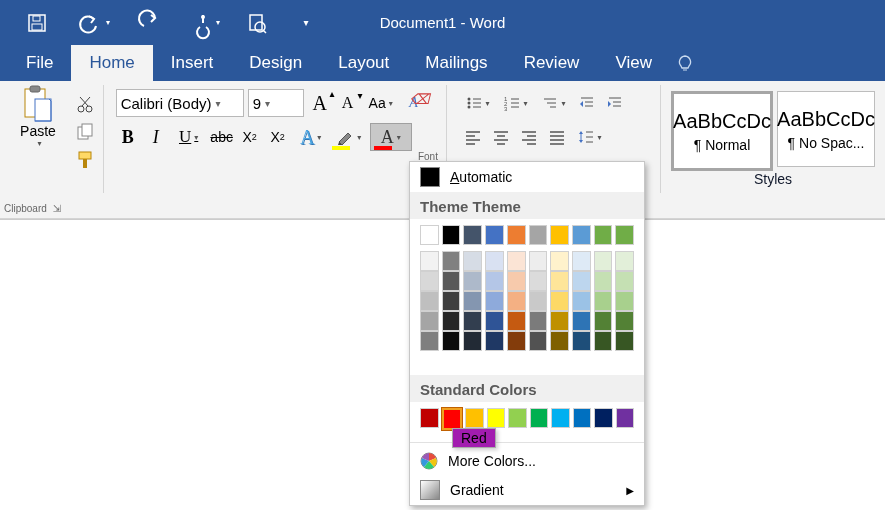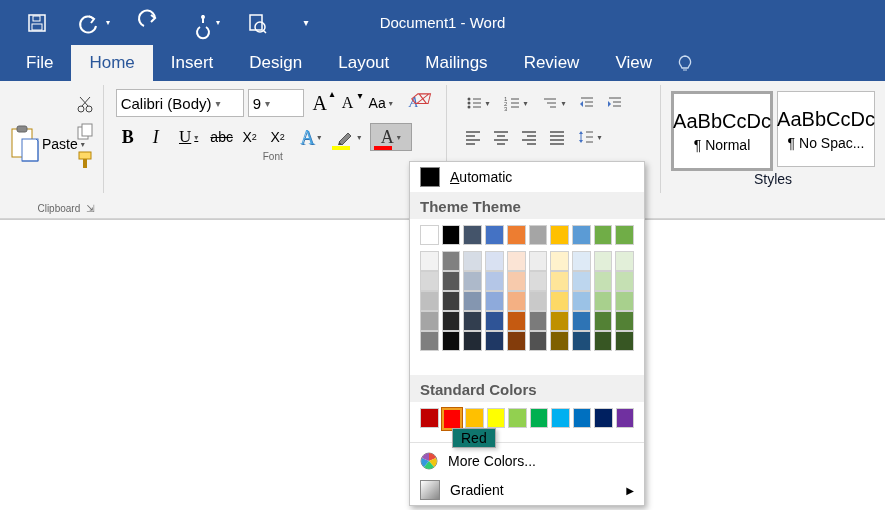--- a/index.html
+++ b/index.html
@@ -10,45 +10,45 @@
 .title-text{position:absolute;left:50%;transform:translateX(-50%);font-size:15px}
 .tabs{background:#2b579a;height:36px;display:flex;align-items:stretch;padding-left:8px}
 .tab{padding:0 18px;color:#fff;font-size:17px;display:flex;align-items:center;cursor:pointer}
 .tab.active{background:#f3f3f3;color:#2b579a}
 .tellme{margin-left:6px;color:#cadbf0;display:flex;align-items:center;gap:6px;font-size:17px}
 .ribbon{background:#f3f3f3;border-bottom:1px solid #d4d4d4;height:137px;display:flex;position:relative}
 .group{display:flex;flex-direction:column;padding:4px 4px 0 4px}
 .group-body{display:flex;flex:1}
 .group-label{text-align:center;color:#0f172a;font-size:14px;padding-bottom:4px}
 .group-sep{width:1px;background:#d4d4d4;margin:4px 0 25px 0}
-.paste-col{display:flex;flex-direction:row;align-items:center;padding:0 4px;width:60px}
+.paste-col{display:flex;flex-direction:column;align-items:center;padding:0 4px;width:60px}
 .small-col{display:flex;flex-direction:column;padding-top:6px;gap:2px}
 .small-btn{width:26px;height:26px;display:flex;align-items:center;justify-content:center;cursor:pointer}
 .font-area{display:flex;flex-direction:column;gap:6px;padding:4px 4px 0 8px}
 .font-row{display:flex;align-items:center;gap:4px}
 .combo{background:#fff;border:1px solid #b8b8b8;height:26px;display:flex;align-items:center;padding:0 4px;font-size:15px}
 .combo .dd{margin-left:4px;font-size:10px;color:#666}
 .icon-btn{min-width:24px;height:24px;display:flex;align-items:center;justify-content:center;cursor:pointer;position:relative}
 .icon-btn.wdd{min-width:34px}
 .dd-arrow{font-size:8px;color:#555;margin-left:3px}
 .active-btn{background:#c8c8c8;border:1px solid #a0a0a0;padding:1px 3px}
-.launcher{font-size:10px;color:#666;display:flex;justify-content:flex-end;gap:6px;padding-right:4px}
+.launcher{font-size:10px;color:#666;display:flex;gap:6px;padding-right:4px}
 .para-area{display:flex;flex-direction:column;gap:10px;padding:6px 6px 0 10px}
 .styles-area{display:flex;gap:4px;padding:6px 6px 0 6px}
 .style-box{width:96px;height:74px;border:1px solid #bdbdbd;background:#fff;display:flex;flex-direction:column;align-items:center;justify-content:center;font-size:15px;cursor:pointer}
 .style-box.selected{border:3px solid #a6a6a6}
 .style-box .preview{font-size:20px;letter-spacing:0}
 .style-box .name{font-size:14px;margin-top:4px}
 .dropdown{position:absolute;left:409px;top:80px;width:234px;background:#fff;border:1px solid #c6c6c6;box-shadow:2px 3px 6px rgba(0,0,0,0.3);z-index:100}
 .dd-item{display:flex;align-items:center;padding:5px 10px;gap:10px;cursor:pointer}
 .dd-header{padding:6px 10px 4px 10px;font-weight:600;color:#5a5a5a;background:#f0f0f0;font-size:15px}
 .swatch-row{display:flex;gap:3px;padding:0 10px}
 .sw{width:18px;height:18px;border:1px solid #d0d0d0;cursor:pointer}
 .sw.sel{border:2px solid #f0a020;outline:1px solid #c06000}
-.tooltip{position:absolute;background:#0f766e;border:1px solid #aaa;padding:1px 8px;font-size:14px;box-shadow:2px 2px 4px rgba(0,0,0,0.2);z-index:200}
+.tooltip{position:absolute;background:#a21caf;border:1px solid #aaa;padding:1px 8px;font-size:14px;box-shadow:2px 2px 4px rgba(0,0,0,0.2);z-index:200}
 .doc{height:290px;background:#fff;border-top:1px solid #ccc}
 .dd-sep{height:1px;background:#e1e1e1;margin:4px 0}
 svg{overflow:visible}
 </style>
 </head>
 <body>
 
 <div class="titlebar">
   <div class="titlebar-left">
     <div class="qat-btn">
@@ -187,21 +187,21 @@
             <div style="position:absolute;bottom:-1px;left:0;width:18px;height:4px;background:#ffff00"></div>
             <span class="dd-arrow">▾</span>
           </div>
         <div class="icon-btn wdd active-btn">
             <span style="font-family:serif;font-size:18px;color:#333">A</span>
             <div style="position:absolute;bottom:0;left:3px;width:18px;height:4px;background:#ff0000"></div>
             <span class="dd-arrow">▾</span>
           </div>
       </div>
     </div>
-    <div class="group-label launcher" style="justify-content:center">
+    <div class="group-label launcher" style="justify-content:flex-end">
         <span>Font</span>
       </div>
   </div>
   <div class="group-sep"></div>
 
   <div class="group" style="width:208px">
     <div class="para-area">
       <div class="font-row">
         <div class="icon-btn wdd">
             <svg width="16" height="14">

